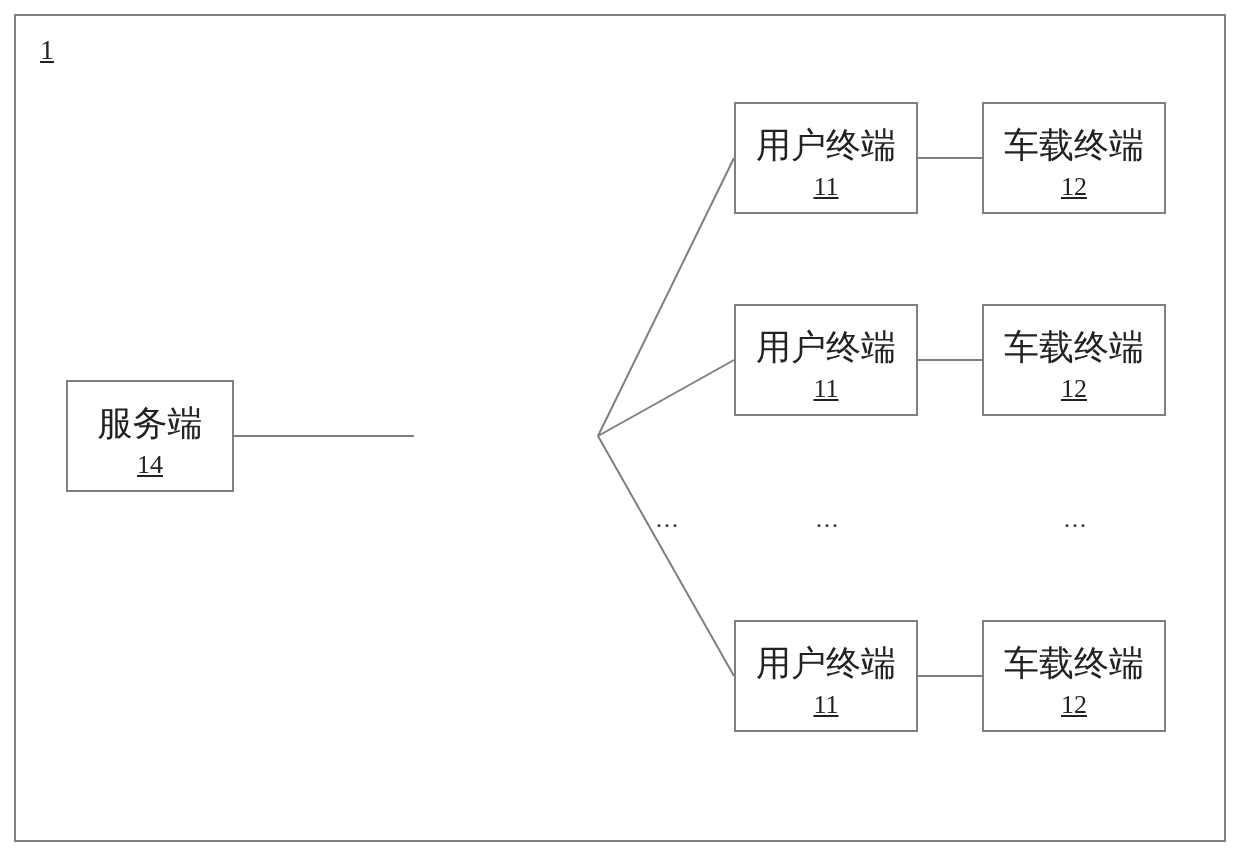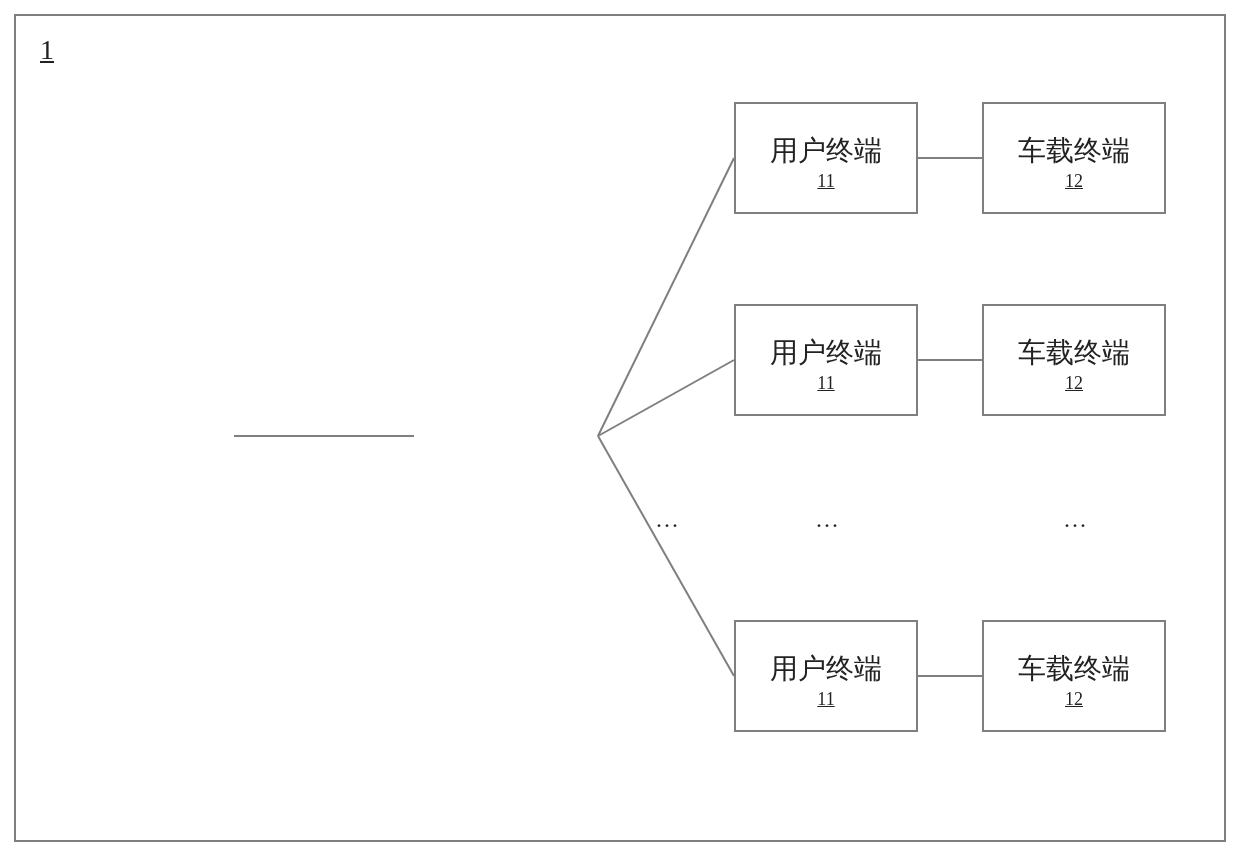--- a/index.html
+++ b/index.html
@@ -32,26 +32,26 @@
     box-sizing: border-box;
     border: 2px solid #7f7f7f;
     text-align: center;
     display: flex;
     flex-direction: column;
     align-items: center;
     justify-content: center;
     background: #ffffff;
   }
   .box .label {
-    font-size: 28px;
+    font-size: 35px;
     line-height: 1.35;
     margin-top: 8px;
   }
   .box .num {
-    font-size: 18px;
+    font-size: 26px;
     text-decoration: underline;
     margin-top: 2px;
   }
   .ellipsis {
     position: absolute;
     font-size: 24px;
     color: #222;
     text-align: center;
     letter-spacing: 2px;
   }
@@ -84,20 +84,24 @@
 
     <line x1="582" y1="420" x2="718" y2="660"></line>
 
     <line x1="902" y1="142" x2="966" y2="142"></line>
 
     <line x1="902" y1="344" x2="966" y2="344"></line>
 
     <line x1="902" y1="660" x2="966" y2="660"></line>
   </svg>
 
+  <div class="box" style="left:50px; top:364px; width:168px; height:112px;">
+    <div class="label">服务端</div>
+    <div class="num">14</div>
+  </div>
 
 
   <div class="box" style="left:718px; top:86px; width:184px; height:112px;">
     <div class="label">用户终端</div>
     <div class="num">11</div>
   </div>
   <div class="box" style="left:966px; top:86px; width:184px; height:112px;">
     <div class="label">车载终端</div>
     <div class="num">12</div>
   </div>

